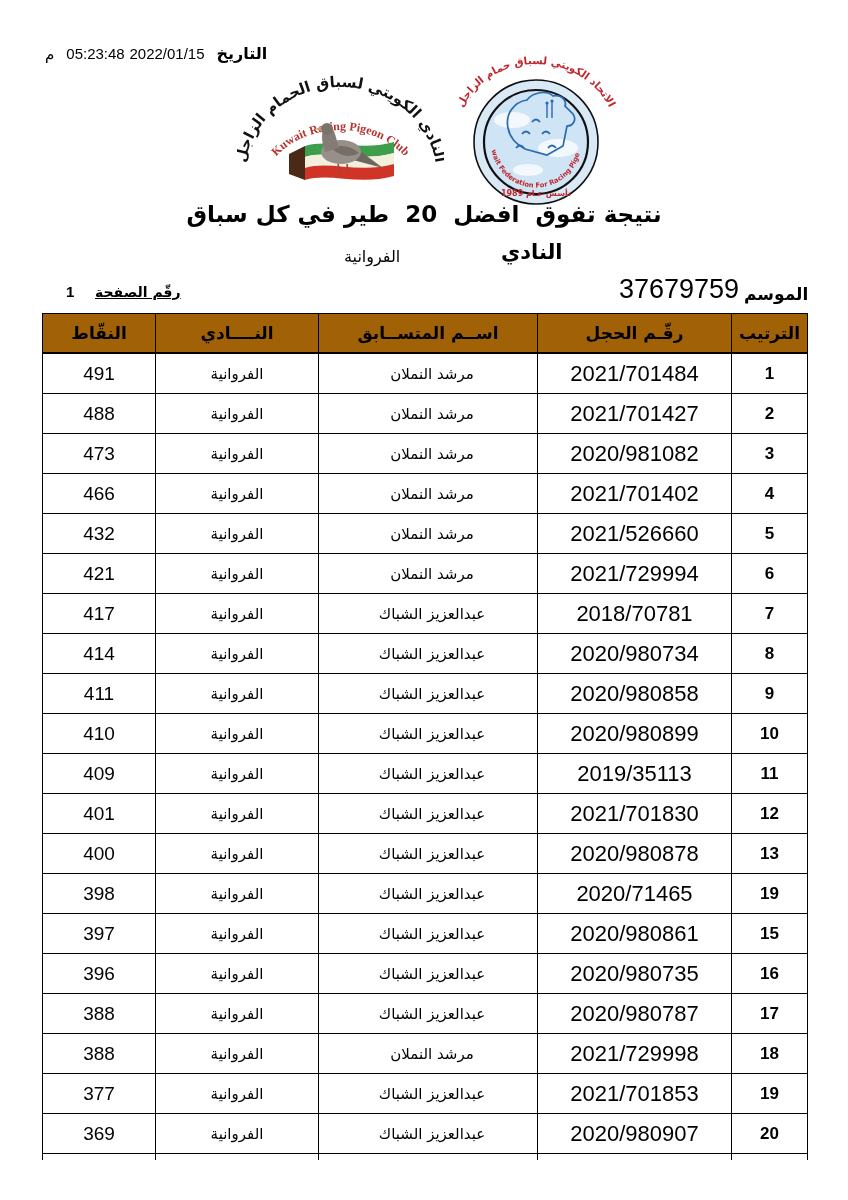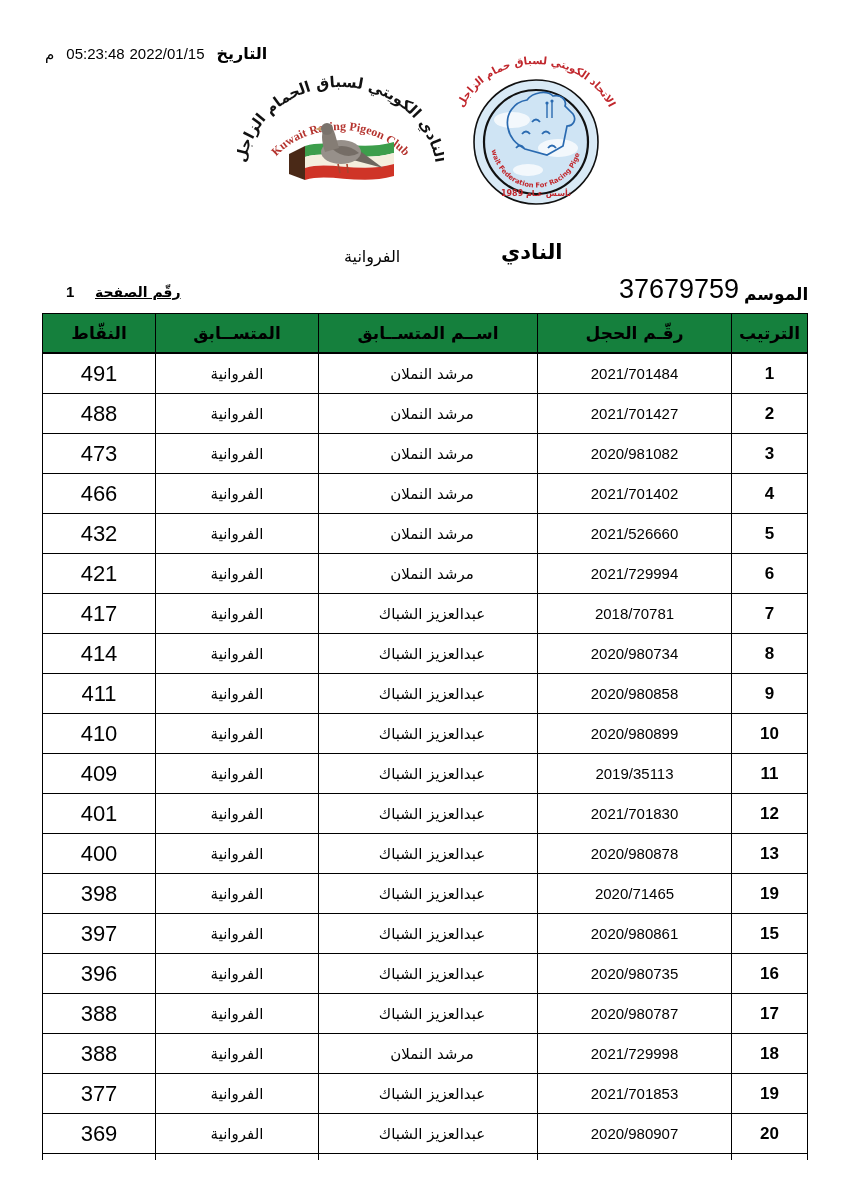--- a/index.html
+++ b/index.html
@@ -34,31 +34,31 @@
   .pageno-label{position:absolute;left:95px;top:284px;font-size:14px;font-weight:700;text-decoration:underline;}
   .pageno-value{position:absolute;left:66px;top:283px;font-size:15px;font-weight:700;font-family:"Liberation Sans",sans-serif;}
 
   
   table.results{
     position:absolute;left:42px;top:313px;width:765px;
     border-collapse:collapse;direction:rtl;table-layout:fixed;
   }
   table.results th,table.results td{border:1px solid #000;overflow:hidden;}
   table.results thead th{
-    height:36px;background:#15803d;font-weight:700;font-size:17px;
+    height:36px;background:#a16207;font-weight:700;font-size:17px;
     text-align:center;vertical-align:middle;border-bottom:2px solid #000;
   }
   table.results tbody td{height:37px;text-align:center;vertical-align:middle;}
   col.c-rank{width:76px;}col.c-ring{width:194px;}col.c-name{width:219px;}
   col.c-club{width:163px;}col.c-points{width:113px;}
   td.cell-rank{font-weight:700;font-size:17px;font-family:"Liberation Sans",sans-serif;}
-  td.cell-ring{font-size:15px;font-family:"Liberation Sans",sans-serif;margin-top:22px;}
+  td.cell-ring{font-size:22px;font-family:"Liberation Sans",sans-serif;margin-top:22px;}
   td.cell-name{text-align:right;padding-left:16px;padding-right:8px;font-size:15px;}
   td.cell-club{font-size:15px;}
-  td.cell-points{font-size:22px;font-family:"Liberation Sans",sans-serif;}
+  td.cell-points{font-size:19px;font-family:"Liberation Sans",sans-serif;}
   tr.stub-row td{height:4px;border-bottom:none;background:#fff;}
 </style>
 </head>
 <body>
 
 <div class="page">
 
   <div class="date-line">
     <span class="lbl">التاريخ</span>
     <span dir="ltr"><span class="num">05:23:48</span> <span class="num">2022/01/15</span></span>
@@ -126,20 +126,21 @@
       <text font-size="10.5" font-weight="bold" fill="#c1272d">
         <textPath href="#arcFa" startOffset="50%" text-anchor="middle">الاتحاد الكويتي لسباق حمام الزاجل</textPath>
       </text>
       <text font-size="6.8" font-weight="bold" fill="#c1272d">
         <textPath href="#arcFe" startOffset="50%" text-anchor="middle">Kuwait Federation For Racing Pigeons</textPath>
       </text>
       <text x="86" y="142" text-anchor="middle" font-size="8" font-weight="bold" fill="#c1272d">تأسس عـام 1989</text>
     </svg>
   </div>
 
+  <div class="report-title">نتيجة تفوق  افضل  20  طير في كل سباق</div>
 
   <span class="club-label">النادي</span>
   <span class="club-value">الفروانية</span>
 
   <span class="season-label">الموسم</span>
   <span class="season-value">37679759</span>
   <span class="pageno-label">رقّم الصفحة</span>
   <span class="pageno-value">1</span>
 
   <table class="results">
@@ -148,21 +149,21 @@
         <col class="c-ring">
         <col class="c-name">
         <col class="c-club">
         <col class="c-points">
     </colgroup>
     <thead>
       <tr>
         <th>الترتيب</th>
         <th>رقّـم الحجل</th>
         <th>اســم المتســابق</th>
-        <th>المتســابق</th>
+        <th>النــــادي</th>
         <th>النقّاط</th>
       </tr>
     </thead>
     <tbody>
 
     <tr style="">
         <td class="cell-rank">1</td>
         <td class="cell-ring">2021/701484</td>
         <td class="cell-name">مرشد النملان</td>
         <td class="cell-club">الفروانية</td>

